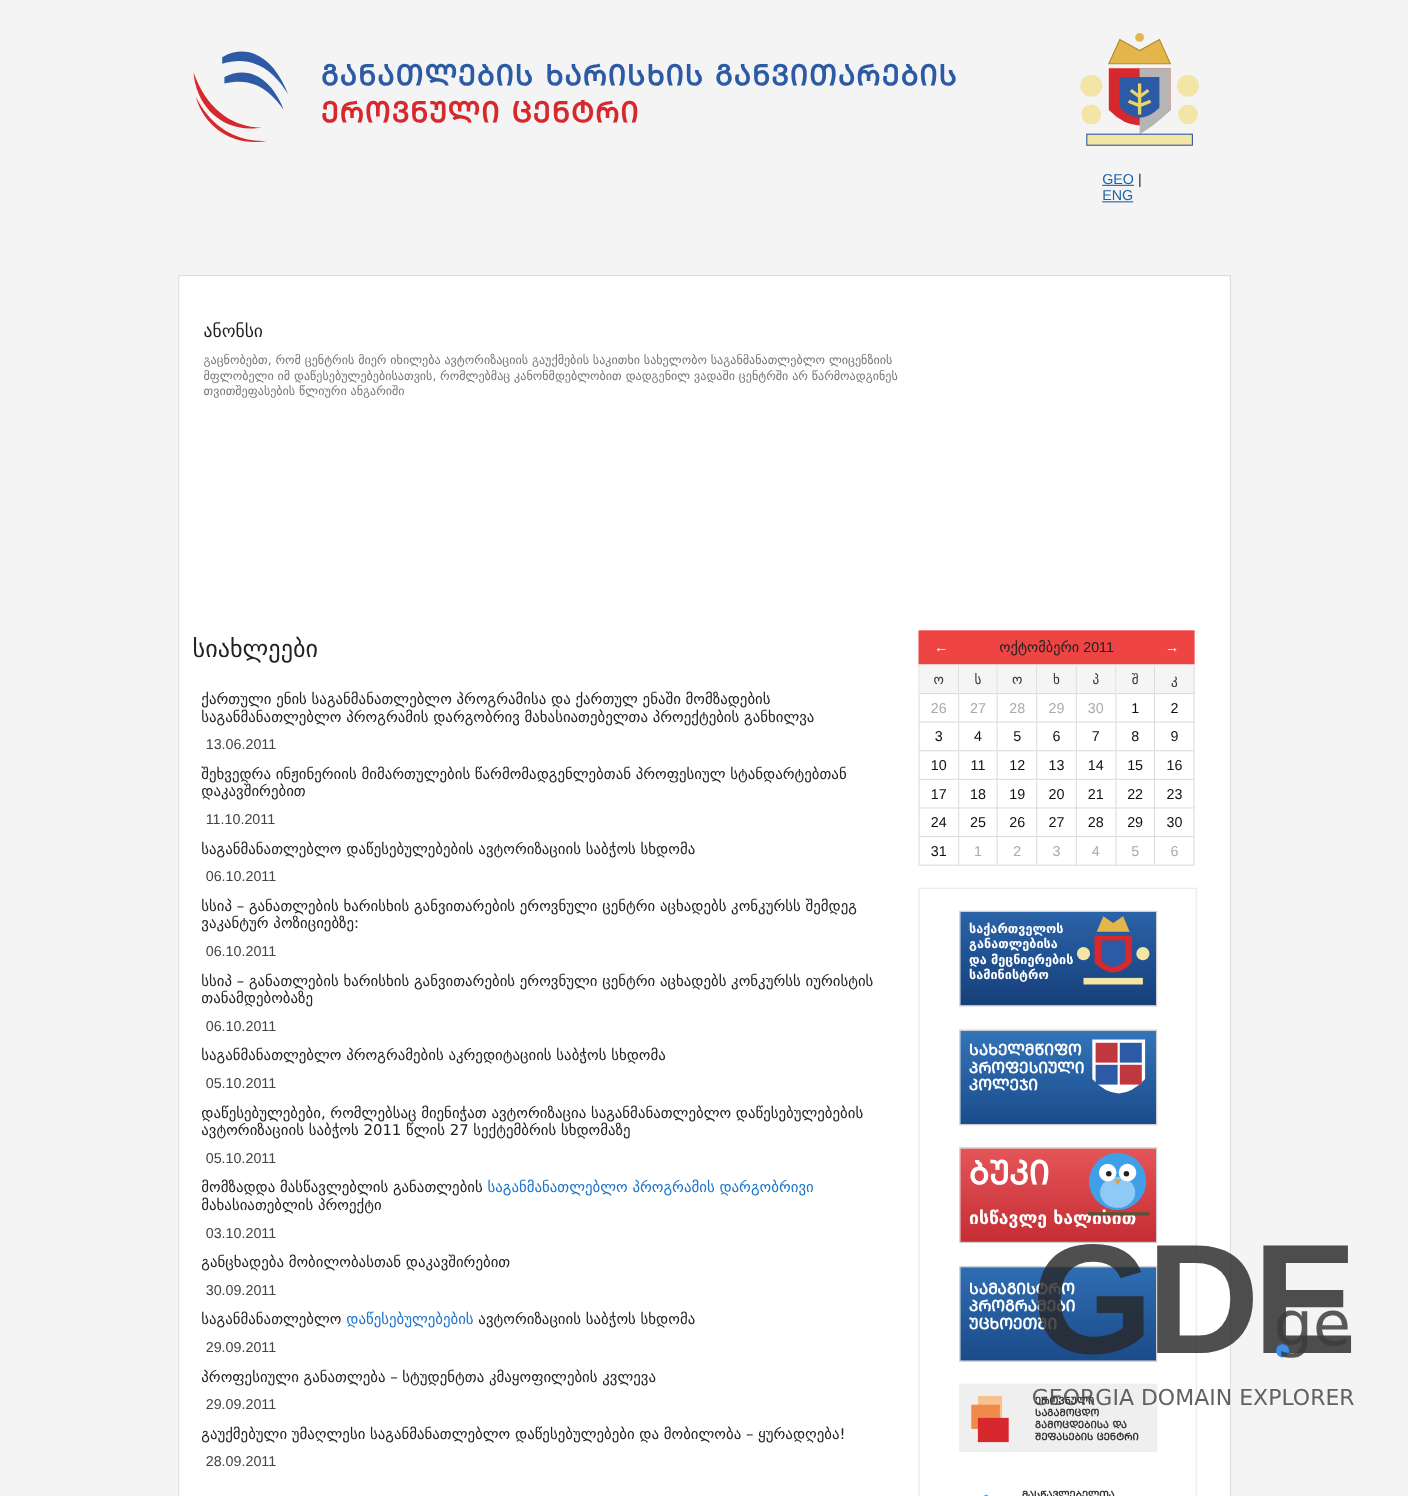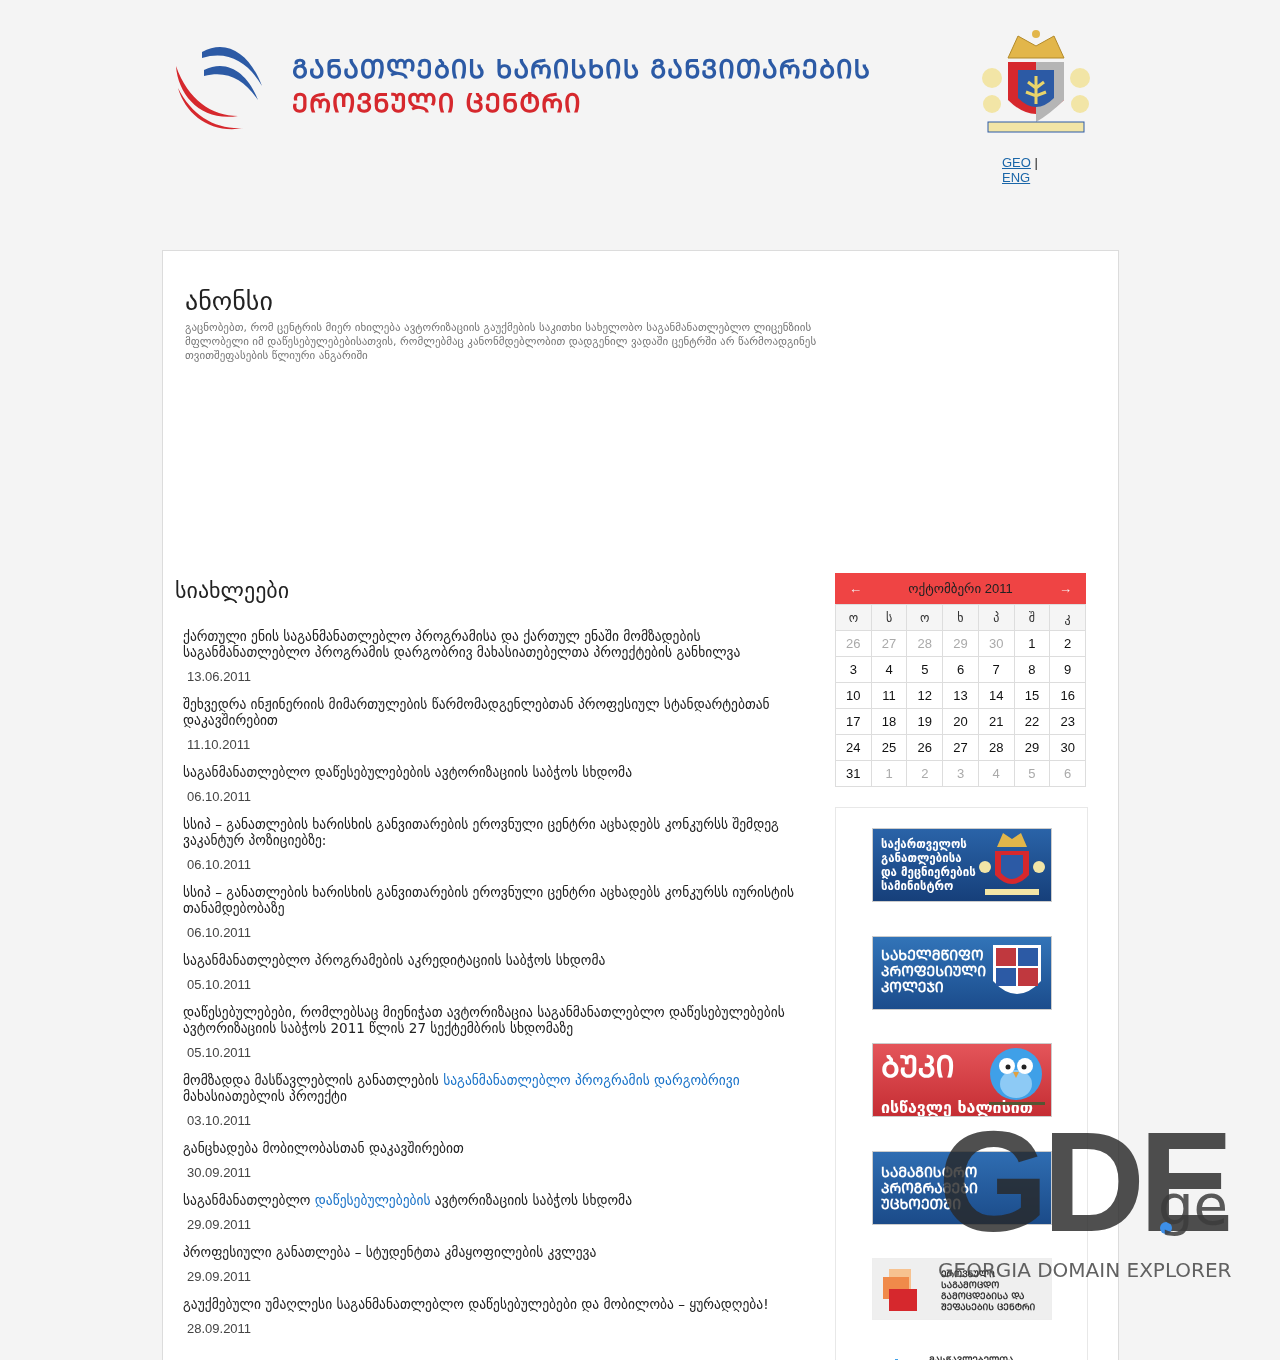--- a/index.html
+++ b/index.html
@@ -13,21 +13,21 @@
   .site-title .line1 { font-family: "DejaVu Sans", sans-serif; font-weight: bold; font-size: 26px; color: #2c5aa5; letter-spacing: 1px; line-height: 34px; white-space: nowrap; }
   .site-title .line2 { font-family: "DejaVu Sans", sans-serif; font-weight: bold; font-size: 26px; color: #d6282d; letter-spacing: 1px; line-height: 34px; white-space: nowrap; }
   .coat { position: absolute; left: 978px; top: 28px; width: 116px; height: 112px; }
   .lang { position: absolute; left: 1002px; top: 155px; font-family: "Liberation Sans", sans-serif; font-size: 13px; color: #222; }
   .lang a { color: #1a66a8; text-decoration: underline; cursor: pointer; }
 
   
   .container { position: absolute; left: 162px; top: 250px; width: 957px; height: 1130px; background: #fff; border: 1px solid #dcdcdc; }
 
   .announce { position: absolute; left: 22px; top: 36px; width: 640px; }
-  .announce h2 { font-family: "DejaVu Sans", sans-serif; font-weight: normal; font-size: 26px; color: #222; line-height: 28px; }
+  .announce h2 { font-family: "DejaVu Sans", sans-serif; font-weight: normal; font-size: 16px; color: #222; line-height: 28px; }
   .announce .a-title { margin-top: 20px; font-size: 15px; line-height: 18px; color: #222; }
   .announce .a-desc { margin-top: 6px; font-size: 11px; line-height: 14px; color: #777; }
 
   .news { position: absolute; left: 12px; top: 325px; width: 640px; }
   .news h2 { font-family: "DejaVu Sans", sans-serif; font-weight: normal; font-size: 22px; color: #222; line-height: 30px; }
   .news-list { margin-top: 22px; padding-left: 8px; }
   .news-item { margin-bottom: 12px; }
   .news-item .t { font-size: 13.5px; line-height: 16px; color: #222; cursor: pointer; }
   .news-item .t .lnk { color: #1a73c9; }
   .news-item .d { font-family: "Liberation Sans", sans-serif; font-size: 13px; color: #444; margin-top: 10px; margin-left: 4px; line-height: 14px; }
@@ -37,21 +37,21 @@
   .cal-head { height: 31px; background: #ef4444; display: flex; align-items: center; justify-content: space-between; padding: 0 14px; }
   .cal-head .arrow { color: #f4f4f4; font-size: 13px; cursor: pointer; }
   .cal-head .month { font-size: 13px; color: #222; }
   .cal-grid { display: grid; grid-template-columns: repeat(7, 1fr); border-left: 1px solid #ddd; border-top: 1px solid #ddd; }
   .cal-grid .cell { height: 26px; border-right: 1px solid #ddd; border-bottom: 1px solid #ddd; display: flex; align-items: center; justify-content: center; font-size: 13px; color: #111; cursor: pointer; }
   .cal-grid .wd { background: #f5f5f5; color: #333; font-family: "DejaVu Sans", sans-serif; font-size: 12px; cursor: default; }
   .cal-grid .other { color: #aaa; }
 
   
   .banners { position: absolute; left: 672px; top: 556px; width: 253px; height: 600px; border: 1px solid #e8e8e8; background: #fff; }
-  .banner { position: absolute; left: 36px; width: 180px; height: 74px; overflow: hidden; border: 1px solid #ccc; cursor: pointer; }
+  .banner { position: absolute; left: 36px; width: 180px; height: 87px; overflow: hidden; border: 1px solid #ccc; cursor: pointer; }
   .banner .txt { position: absolute; left: 8px; top: 8px; color: #fff; font-weight: bold; font-size: 11.5px; line-height: 14px; }
   .b1 { top: 20px; background: linear-gradient(180deg, #2a63a8, #163f7a); }
   .b2 { top: 128px; background: linear-gradient(180deg, #3274b8, #1b4c8c); }
   .b2 .txt { font-size: 14px; line-height: 16px; top: 10px; }
   .b3 { top: 235px; background: linear-gradient(180deg, #e4555a, #c52d33); }
   .b3 .big { position: absolute; left: 8px; top: 6px; color: #fff; font-weight: bold; font-size: 30px; line-height: 34px; }
   .b3 .small { position: absolute; left: 8px; top: 54px; color: #fff; font-weight: bold; font-size: 16px; }
   .b4 { top: 343px; background: linear-gradient(180deg, #2f6db2, #1b4b89); }
   .b4 .txt { font-size: 14px; line-height: 16px; top: 12px; }
   .b5 { top: 450px; height: 62px; background: #efefef; border-color: #eee; }

